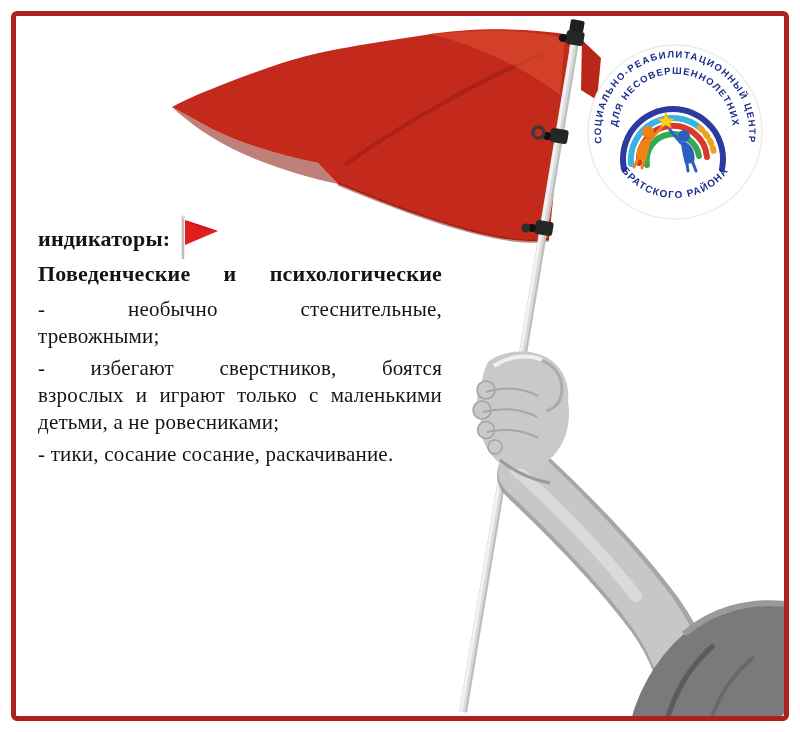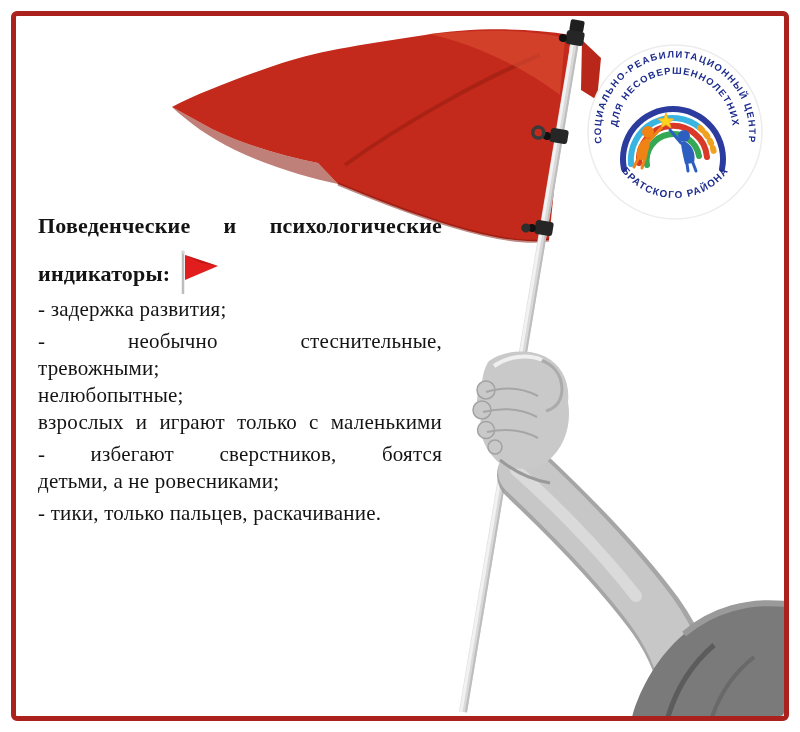--- a/index.html
+++ b/index.html
@@ -135,34 +135,32 @@
           </text>
           <text font-size="10" letter-spacing="1.2">
             <textPath href="#arcBottom" startOffset="50%" text-anchor="middle">БРАТСКОГО РАЙОНА</textPath>
           </text>
         </g>
       </g>
     </g>
   </svg>
 
   <div class="textcol">
-    <div class="t title spread">Поведенческие и психологические</div>
     <div class="t title flagline">
       <span>индикаторы:</span>
       <svg class="miniflag" width="44" height="48" viewBox="0 0 44 48" aria-hidden="true">
         <line x1="6" y1="3" x2="6" y2="45" stroke="#bdbdbd" stroke-width="2.5"></line>
         <circle cx="6" cy="3" r="1.8" fill="#d9d9d9"></circle>
         <polygon points="8,6 41,17 8,31" fill="#e21d1d"></polygon>
         <polygon points="8,6 41,17 24,14" fill="#b31212" opacity="0.6"></polygon>
       </svg>
     </div>
-    <div class="t g">- задержка развития;</div>
+    <div class="t title spread">Поведенческие и психологические</div>
     <div class="t g spread">- необычно стеснительные,</div>
     <div class="t">тревожными;</div>
-    <div class="t">нелюбопытные;</div>
+    <div class="t g spread">- избегают сверстников, боятся</div>
     <div class="t spread">взрослых и играют только с маленькими</div>
-    <div class="t g spread">- избегают сверстников, боятся</div>
     <div class="t">детьми, а не ровесниками;</div>
-    <div class="t g">- тики, только пальцев, раскачивание.</div>
+    <div class="t g">- тики, сосание сосание, раскачивание.</div>
   </div>
 
   <div class="frame"></div>
 </div>
 
 </body></html>

